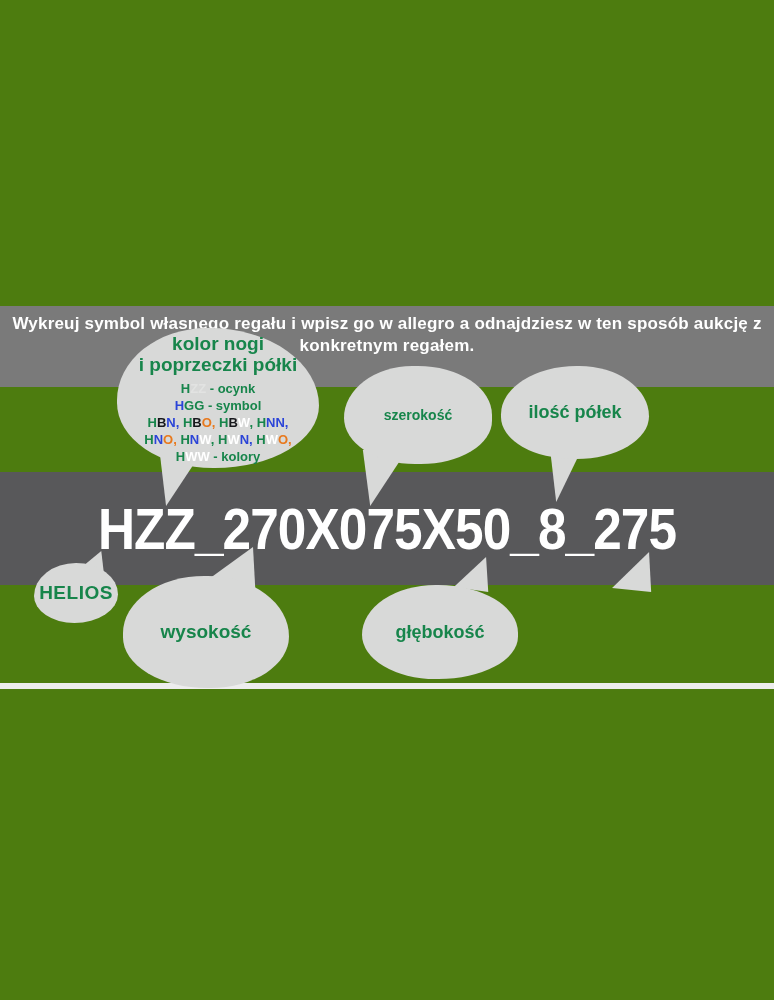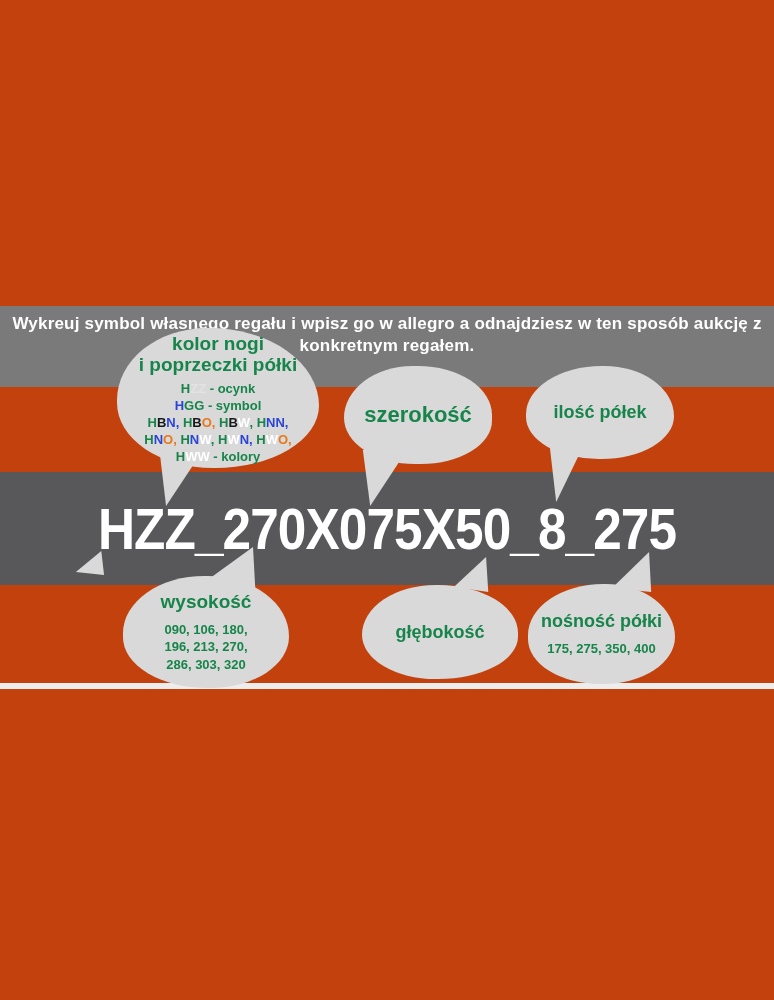--- a/index.html
+++ b/index.html
@@ -1,17 +1,17 @@
 <!DOCTYPE html>
 <html><head>
 <meta charset="utf-8">
 <style>
   html,body{margin:0;padding:0;background:#ffffff;}
   .stage{
-    position:relative;width:774px;height:1000px;background:#c2410c;overflow:hidden;
+    position:relative;width:774px;height:1000px;background:#4d7c0f;overflow:hidden;
     font-family:"Liberation Sans", sans-serif;
   }
   
   .band-top{
     position:absolute;left:0;top:306px;width:774px;height:81px;background:#7A7A7A;
     display:flex;justify-content:center;align-items:flex-start;padding-top:7px;box-sizing:border-box;
   }
   .headline{
     color:#ffffff;font-weight:bold;font-size:17px;line-height:22px;text-align:center;
     white-space:pre-line;letter-spacing:.2px;
@@ -33,23 +33,23 @@
   }
   .tail{position:absolute;background:#D8D9D8;}
   .b-title{color:#17854B;font-weight:bold;}
   .b-values{color:#17854B;font-weight:bold;font-size:13px;line-height:1.35;white-space:pre-line;margin-top:8px;}
   
   .bubble-color{left:117px;top:328px;width:202px;height:140px;border-radius:45% 55% 52% 48% / 52% 56% 45% 47%;padding-top:4px;}
   .bubble-color .b-title{font-size:19px;line-height:1.1;white-space:pre-line;}
   .legend{margin-top:5px;font-size:13px;line-height:1.3;font-weight:bold;}
   
   .bubble-width{left:344px;top:366px;width:148px;height:98px;border-radius:48% 52% 50% 50% / 55% 52% 46% 49%;}
-  .bubble-width .b-title{font-size:22px;}
+  .bubble-width .b-title{font-size:14px;}
   
-  .bubble-shelves{left:526px;top:366px;width:148px;height:93px;border-radius:52% 48% 50% 50% / 53% 55% 47% 46%;}
+  .bubble-shelves{left:501px;top:366px;width:148px;height:93px;border-radius:52% 48% 50% 50% / 53% 55% 47% 46%;}
   .bubble-shelves .b-title{font-size:18px;}
   
   .bubble-brand{left:34px;top:563px;width:84px;height:60px;border-radius:50% 50% 52% 48% / 55% 52% 48% 45%;}
   .bubble-brand .b-title{font-size:19px;letter-spacing:.5px;}
   
   .bubble-height{left:123px;top:576px;width:166px;height:112px;border-radius:50% 50% 48% 52% / 52% 55% 47% 46%;}
   .bubble-height .b-title{font-size:19px;}
   
   .bubble-depth{left:362px;top:585px;width:156px;height:94px;border-radius:48% 52% 52% 48% / 54% 52% 46% 48%;}
   .bubble-depth .b-title{font-size:18px;}
@@ -102,30 +102,26 @@
   </div>
 
   <div class="bubble bubble-width">
     <div class="b-title">szerokość</div>
   </div>
 
   <div class="bubble bubble-shelves">
     <div class="b-title">ilość półek</div>
   </div>
 
+  <div class="bubble bubble-brand">
+    <div class="b-title">HELIOS</div>
+  </div>
 
   <div class="bubble bubble-height">
     <div class="b-title">wysokość</div>
-    <div class="b-values">090, 106, 180,
-196, 213, 270,
-286, 303, 320</div>
   </div>
 
   <div class="bubble bubble-depth">
     <div class="b-title">głębokość</div>
   </div>
 
-  <div class="bubble bubble-load">
-    <div class="b-title">nośność półki</div>
-    <div class="b-values">175, 275, 350, 400</div>
-  </div>
 
 </div>
 
 </body></html>

